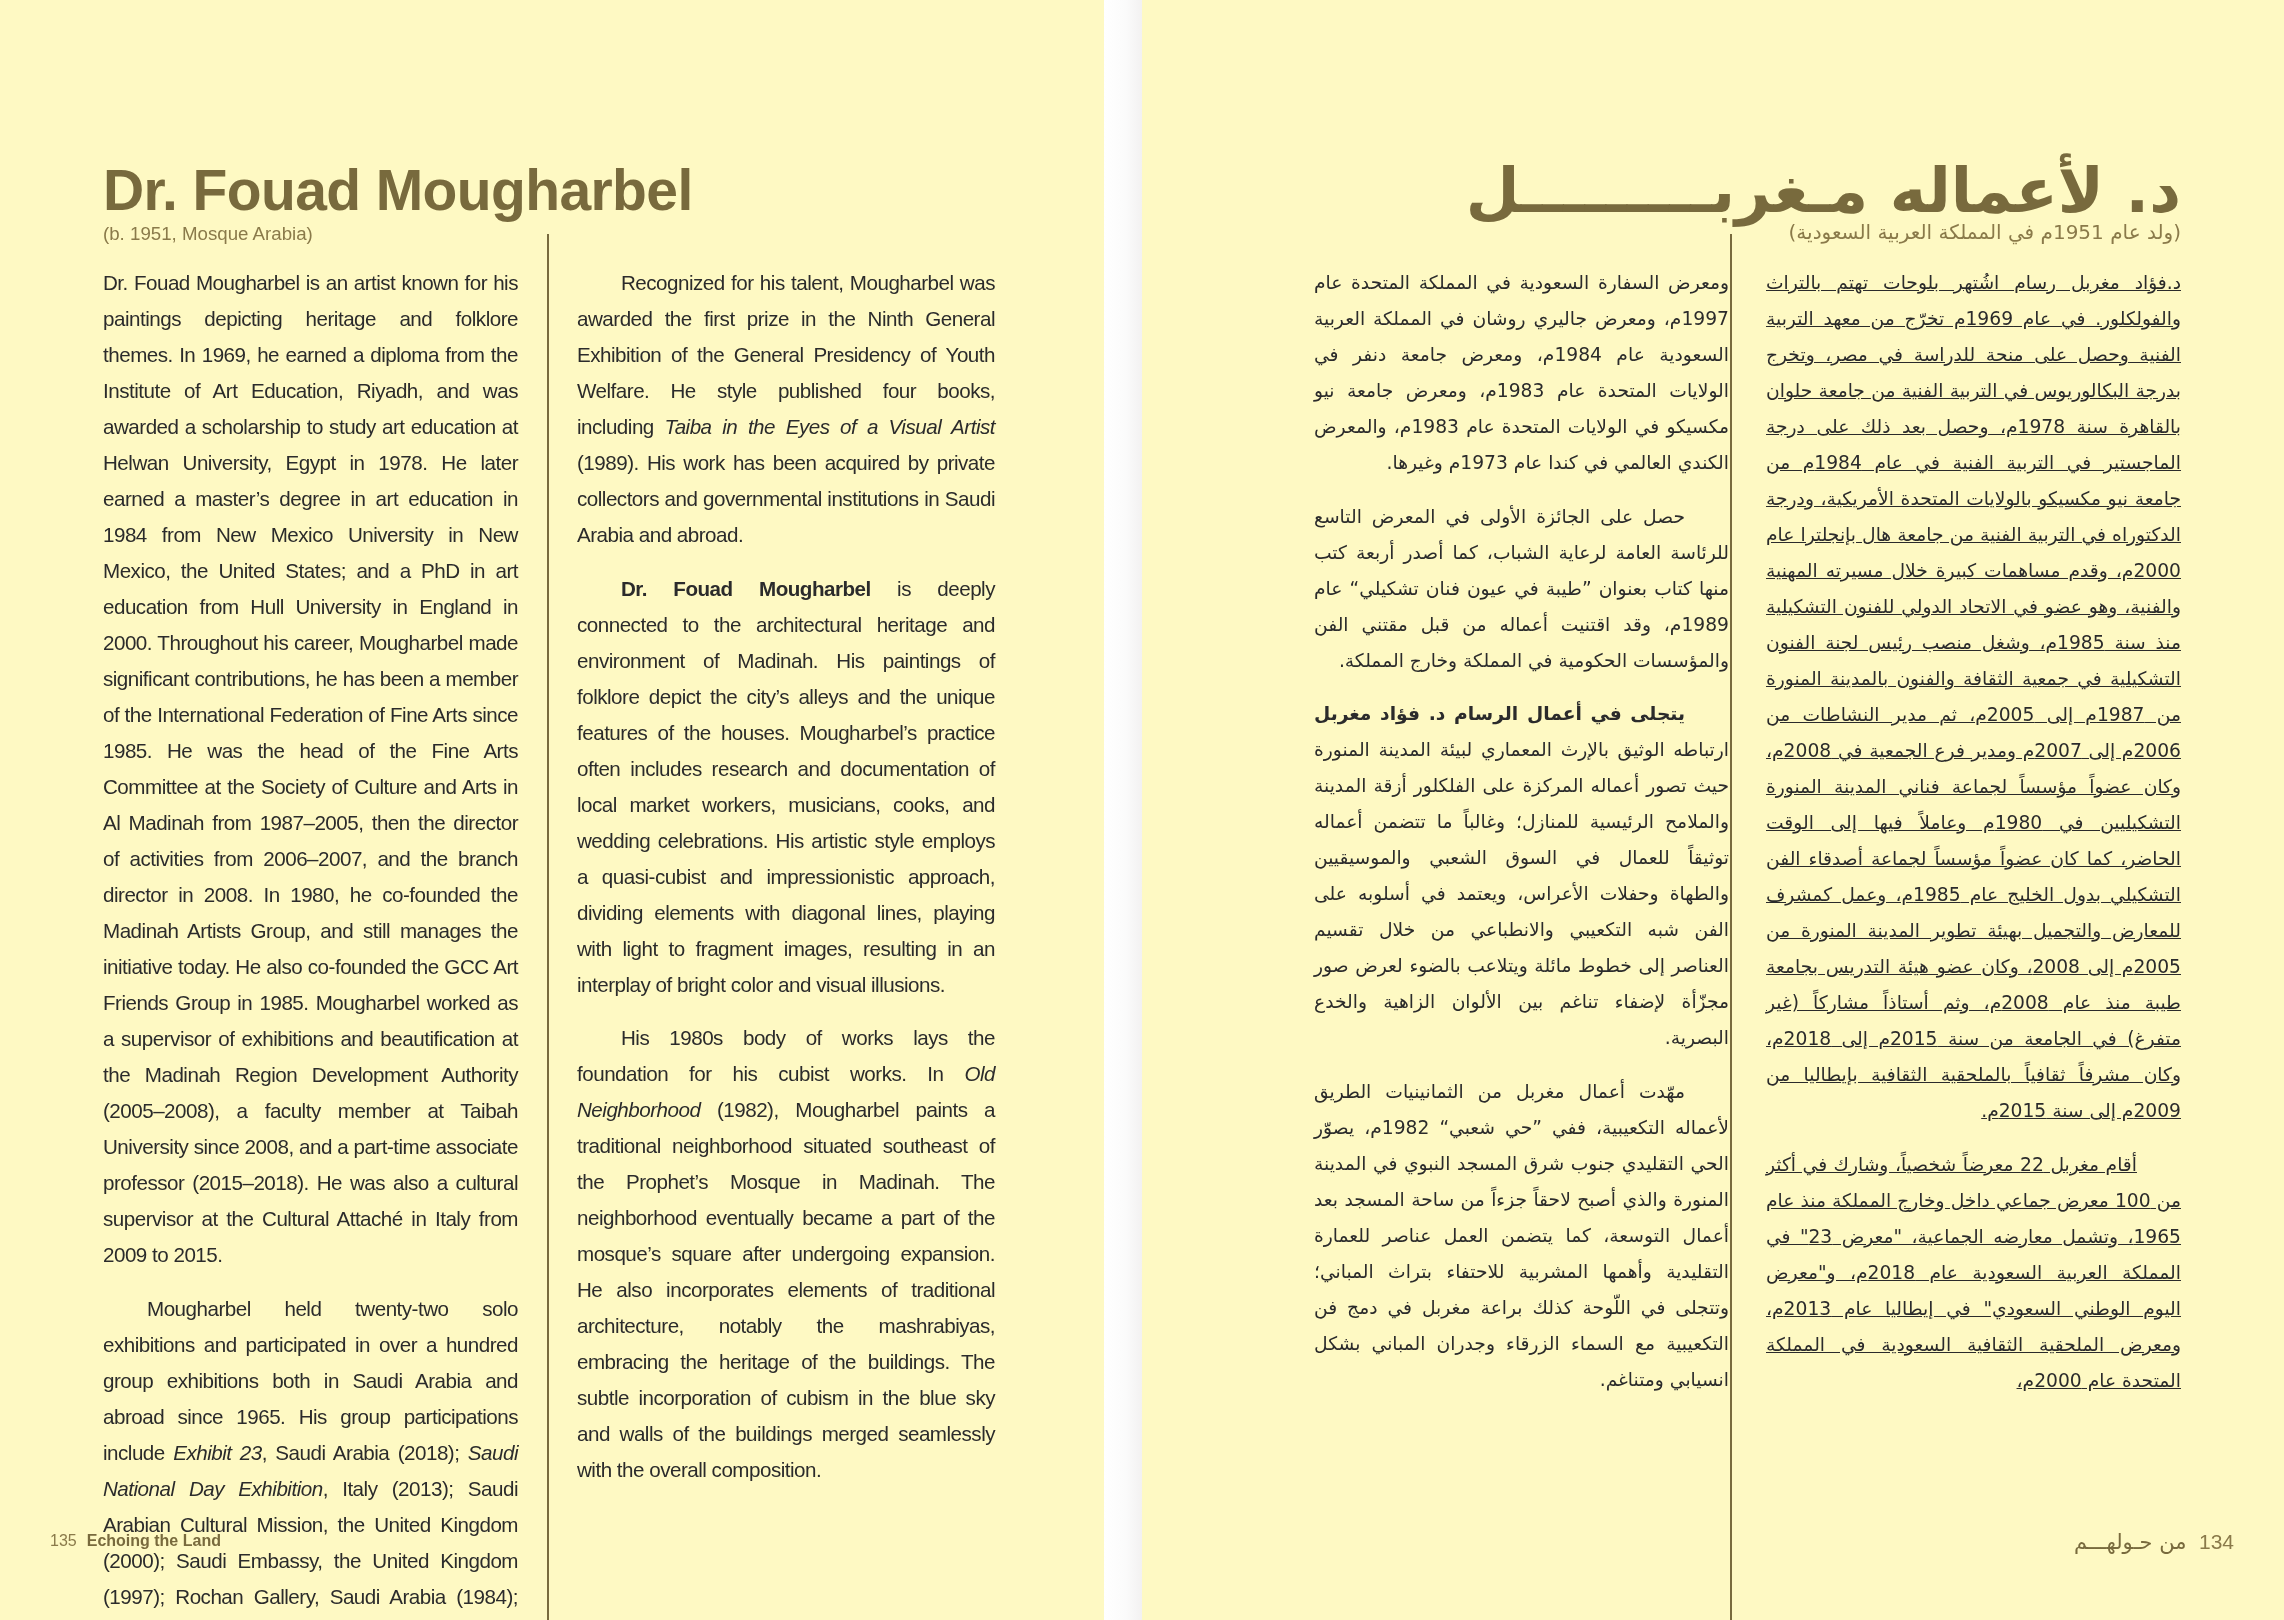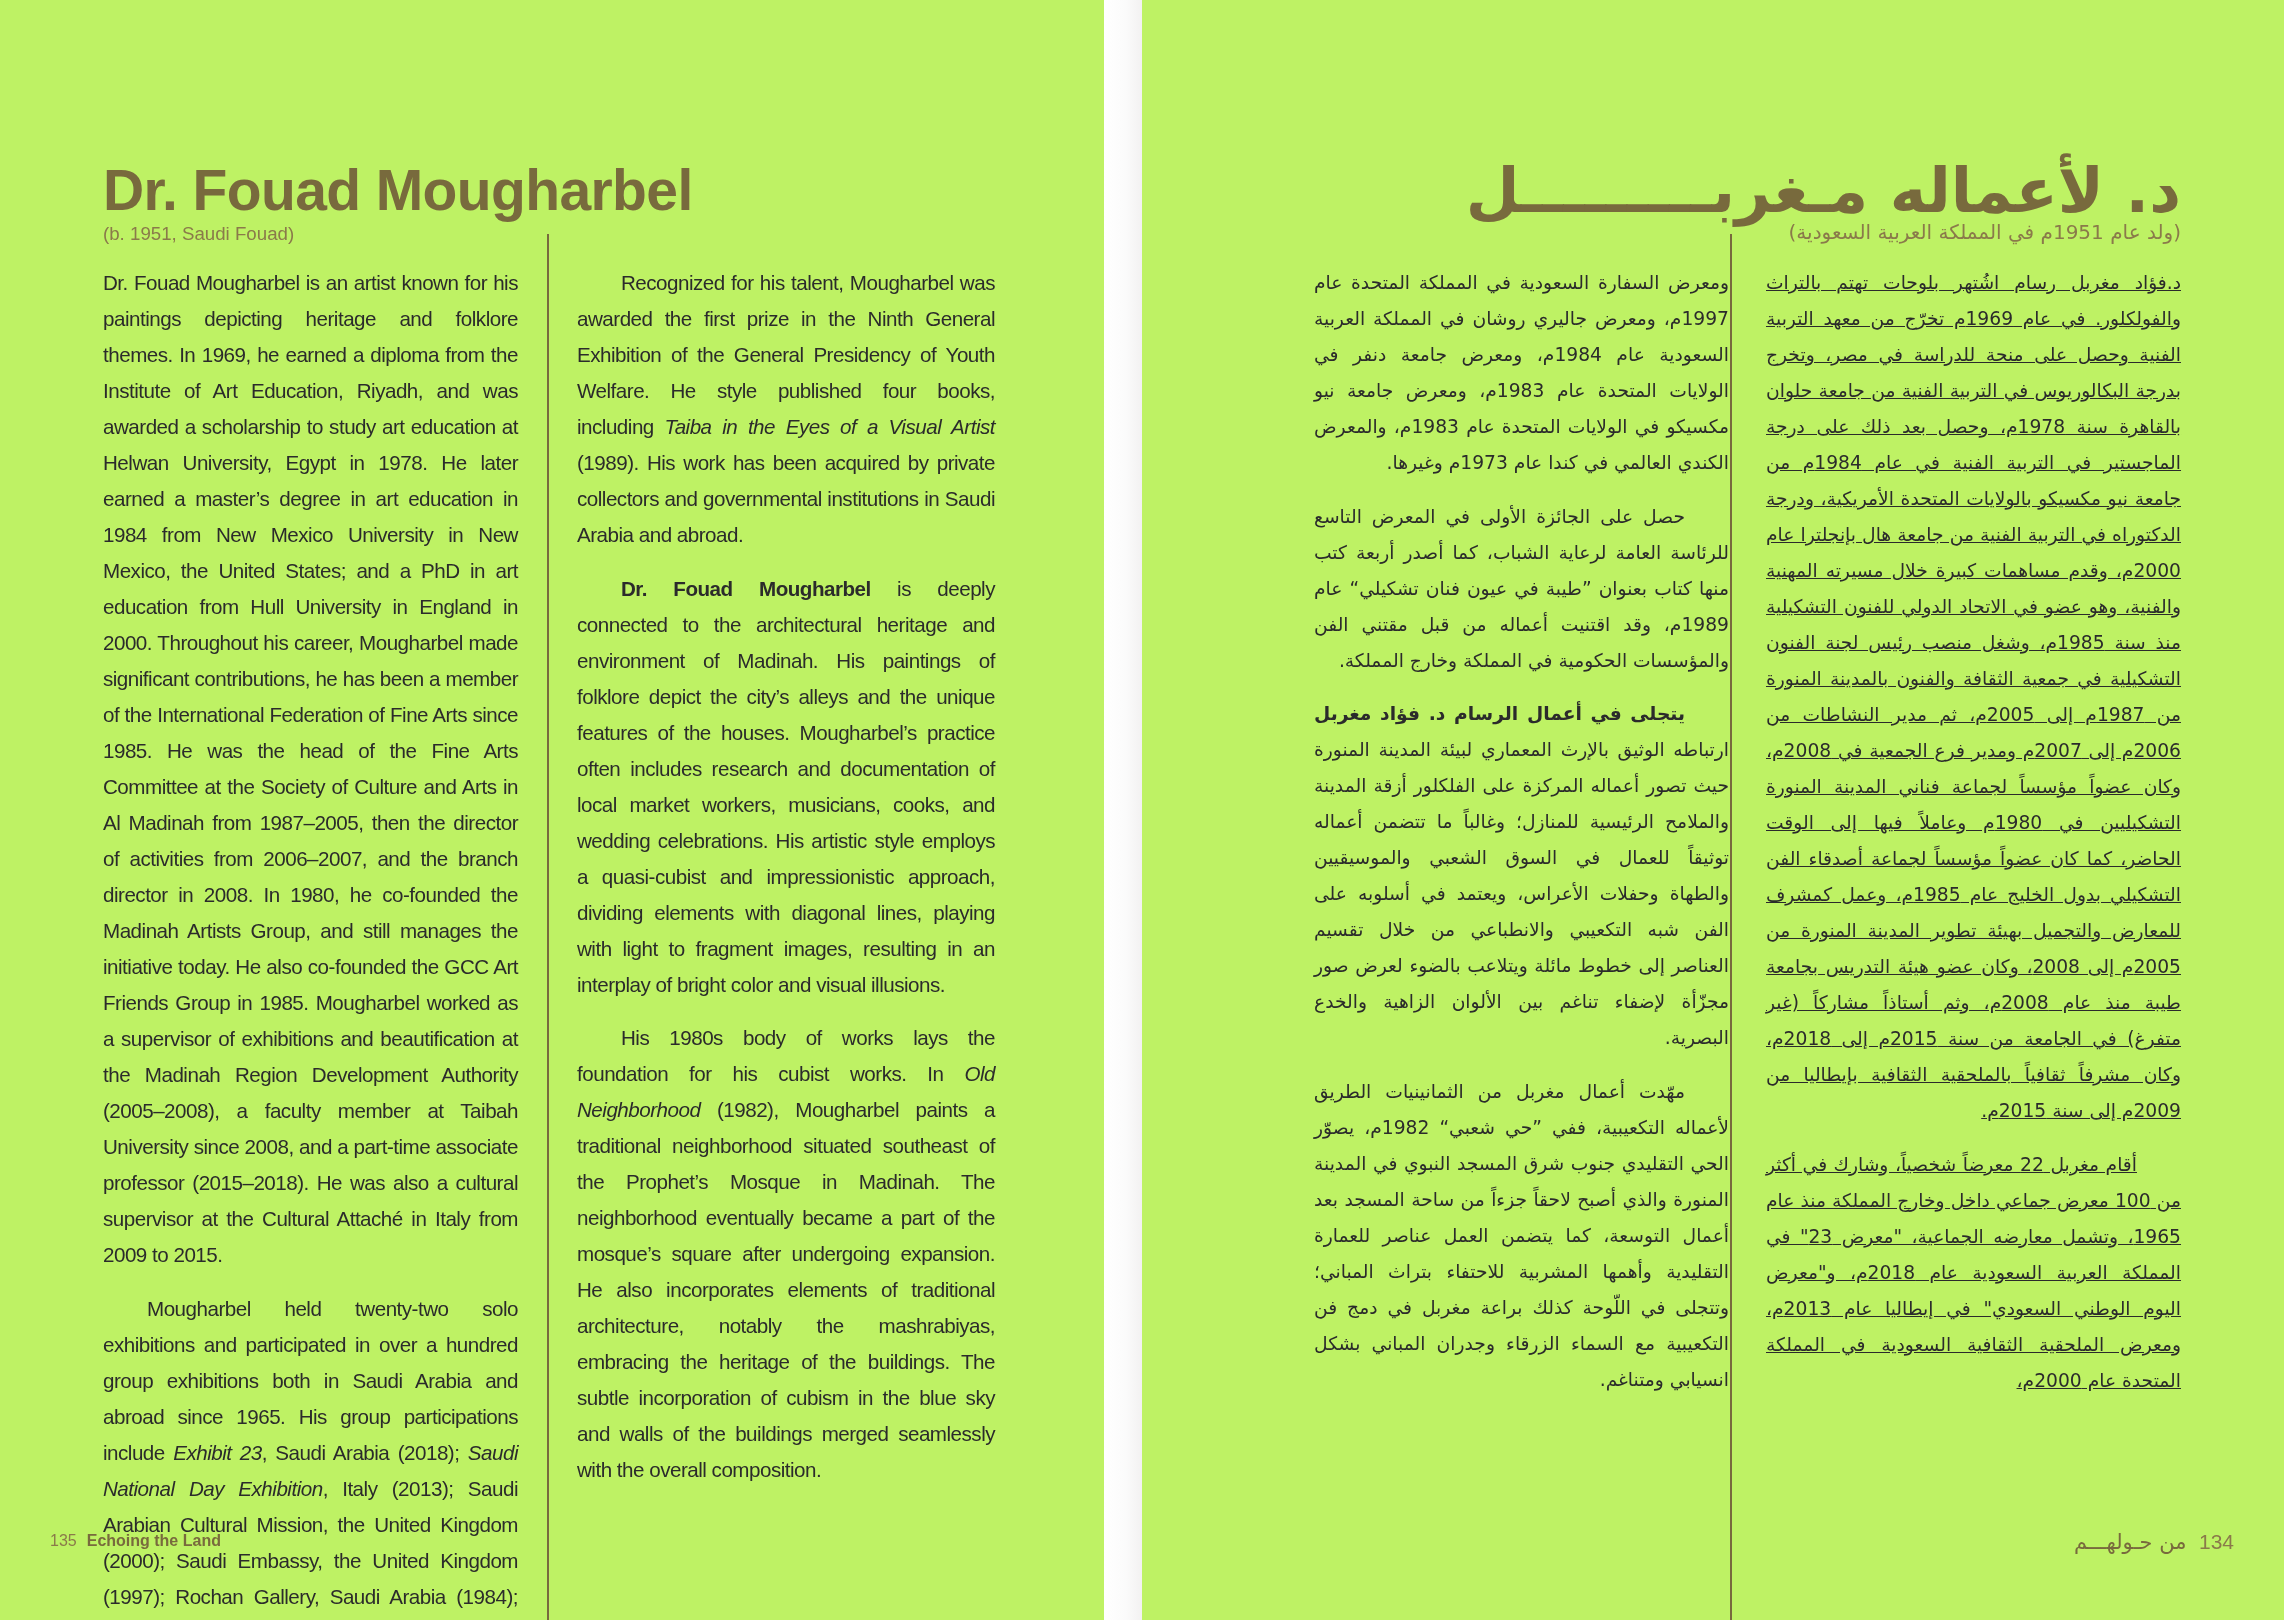--- a/index.html
+++ b/index.html
@@ -1,18 +1,18 @@
 <!DOCTYPE html>
 <html style="font-size:10px"><head>
 <meta charset="utf-8">
 <style>
   html, body { margin:0; padding:0; }
   body { width:2284px; height:1621px; position:relative; background:#ffffff; overflow:hidden;
          font-family:"Liberation Sans", sans-serif; color:#2a2a2a; }
-  .page { position:absolute; top:0; height:1621px; background:#bef264; }
+  .page { position:absolute; top:0; height:1621px; background:#fef9c3; }
   .page-left { left:0; width:1142px; }
   .page-right { left:1142px; width:1142px; }
   .gutter { position:absolute; top:0; left:1104px; width:87px; height:1621px;
     background:linear-gradient(to right, #ffffff 0%, #fbfbfb 25%, #f0eeee 50%, #dcdcdc 60%, #f3f3f3 72%, #f6f6f6 80%, #ffffff 100%); }
   .title-en { position:absolute; left:103px; top:119px; font-size:57px; font-weight:bold; color:#786a3d;
     font-family:"Liberation Sans", sans-serif; letter-spacing:-0.6px; white-space:nowrap; }
   .title-ar { position:absolute; right:103px; top:112px; font-size:62px; font-weight:bold; color:#786a3d;
     direction:rtl; white-space:nowrap; font-family:"DejaVu Sans", sans-serif; }
   .sub-en { position:absolute; left:103px; top:223px; font-size:18.7px; color:#8a7a4a; font-family:"Liberation Sans", sans-serif; }
   .sub-ar { position:absolute; right:103px; top:220px; font-size:20px; color:#8a7a4a; direction:rtl; font-family:"DejaVu Sans", sans-serif;margin-left:16px; }
@@ -38,21 +38,21 @@
   .footer-ar .num { color:#8a7a4a; margin-left:12.5px; font-family:"Liberation Sans", sans-serif; }
   .footer-ar .label { color:#786a3d; font-weight:normal; }
   em { font-style:italic; }
   b.strong { font-weight:bold; }
 </style>
 </head>
 <body>
 
 <div class="page page-left">
   <h1 class="title-en">Dr. Fouad Mougharbel</h1>
-  <div class="sub-en">(b. 1951, Saudi Fouad)</div>
+  <div class="sub-en">(b. 1951, Mosque Arabia)</div>
 
   <div class="col col-en-1">
     <p>Dr. Fouad Mougharbel is an artist known for his paintings depicting heritage and folklore themes. In 1969, he earned a diploma from the Institute of Art Education, Riyadh, and was awarded a scholarship to study art education at Helwan University, Egypt in 1978. He later earned a master’s degree in art education in 1984 from New Mexico University in New Mexico, the United States; and a PhD in art education from Hull University in England in 2000. Throughout his career, Mougharbel made significant contributions, he has been a member of the International Federation of Fine Arts since 1985. He was the head of the Fine Arts Committee at the Society of Culture and Arts in Al Madinah from 1987–2005, then the director of activities from 2006–2007, and the branch director in 2008. In 1980, he co-founded the Madinah Artists Group, and still manages the initiative today. He also co-founded the GCC Art Friends Group in 1985. Mougharbel worked as a supervisor of exhibitions and beautification at the Madinah Region Development Authority (2005–2008), a faculty member at Taibah University since 2008, and a part-time associate professor (2015–2018). He was also a cultural supervisor at the Cultural Attaché in Italy from 2009 to 2015.</p>
     <p class="indent"><span>Mougharbel held twenty-two solo exhibitions and participated in over a hundred group exhibitions both in Saudi Arabia and abroad since 1965. His group participations include </span><em>Exhibit 23</em><span>, Saudi Arabia (2018); </span><em>Saudi National Day Exhibition</em><span>, Italy (2013); Saudi Arabian Cultural Mission, the United Kingdom (2000); Saudi Embassy, the United Kingdom (1997); Rochan Gallery, Saudi Arabia (1984); Denver University, the</span></p>
   </div>
 
   <div class="vrule vrule-left"></div>
 
   <div class="col col-en-2">
     <p class="indent"><span>Recognized for his talent, Mougharbel was awarded the first prize in the Ninth General Exhibition of the General Presidency of Youth Welfare. He style published four books, including </span><em>Taiba in the Eyes of a Visual Artist</em><span> (1989). His work has been acquired by private collectors and governmental institutions in Saudi Arabia and abroad.</span></p>

